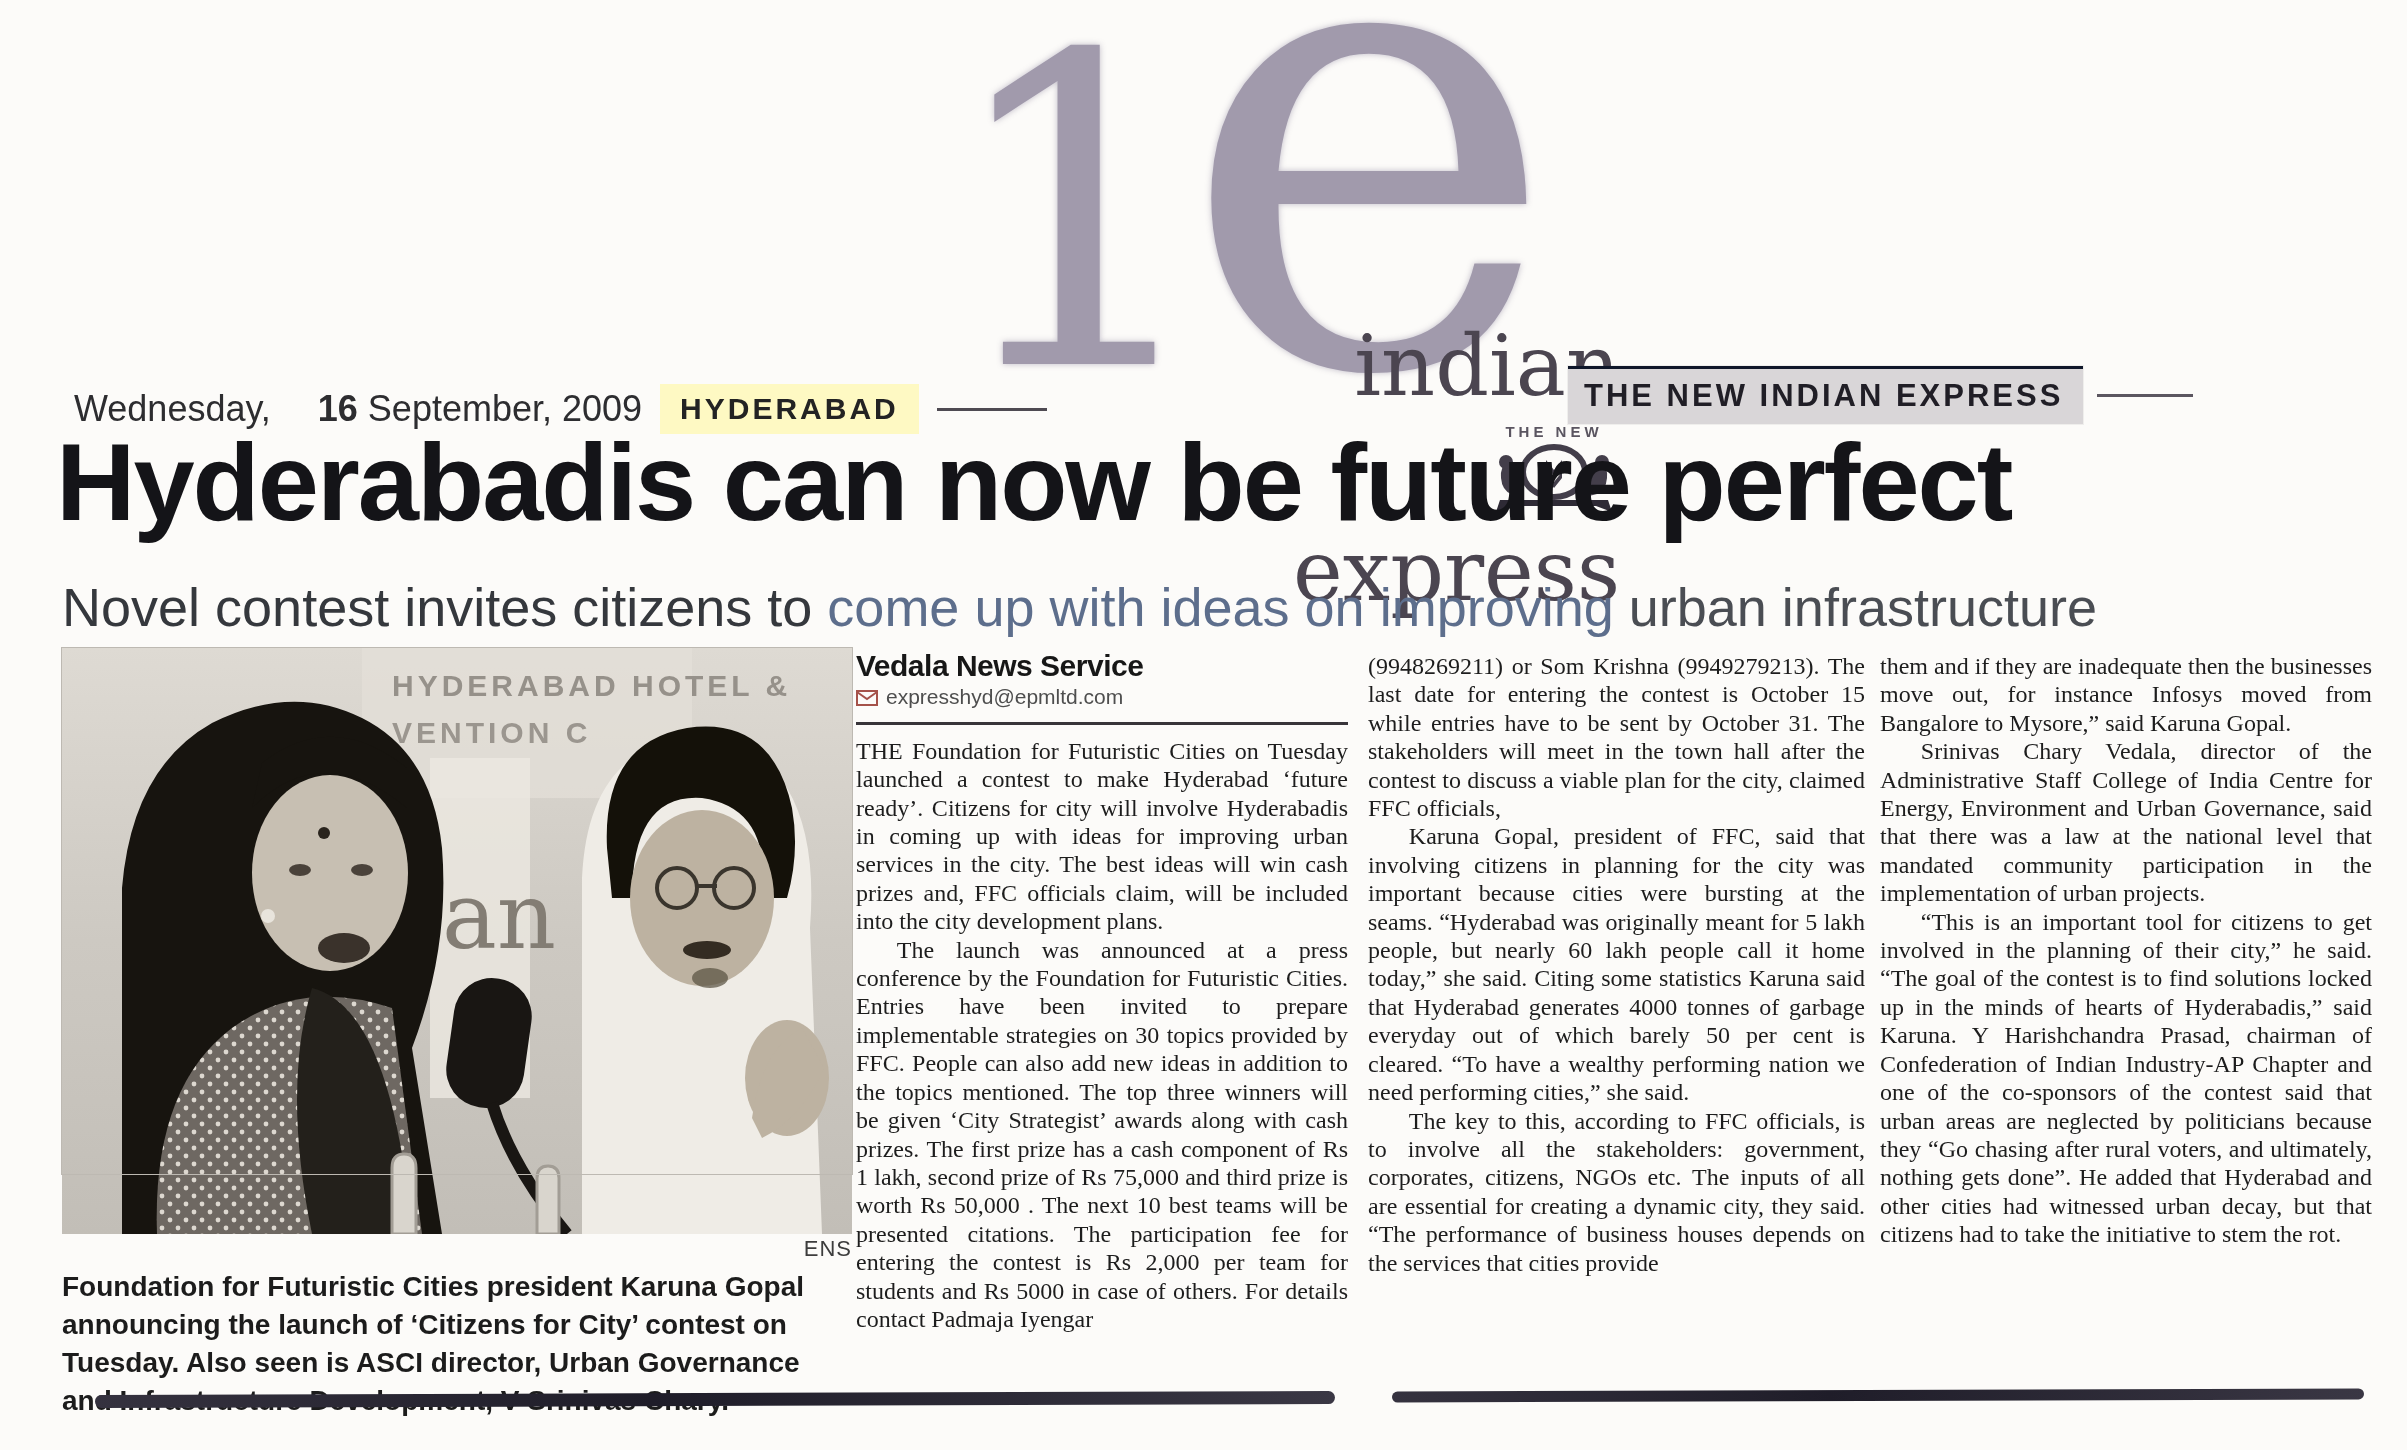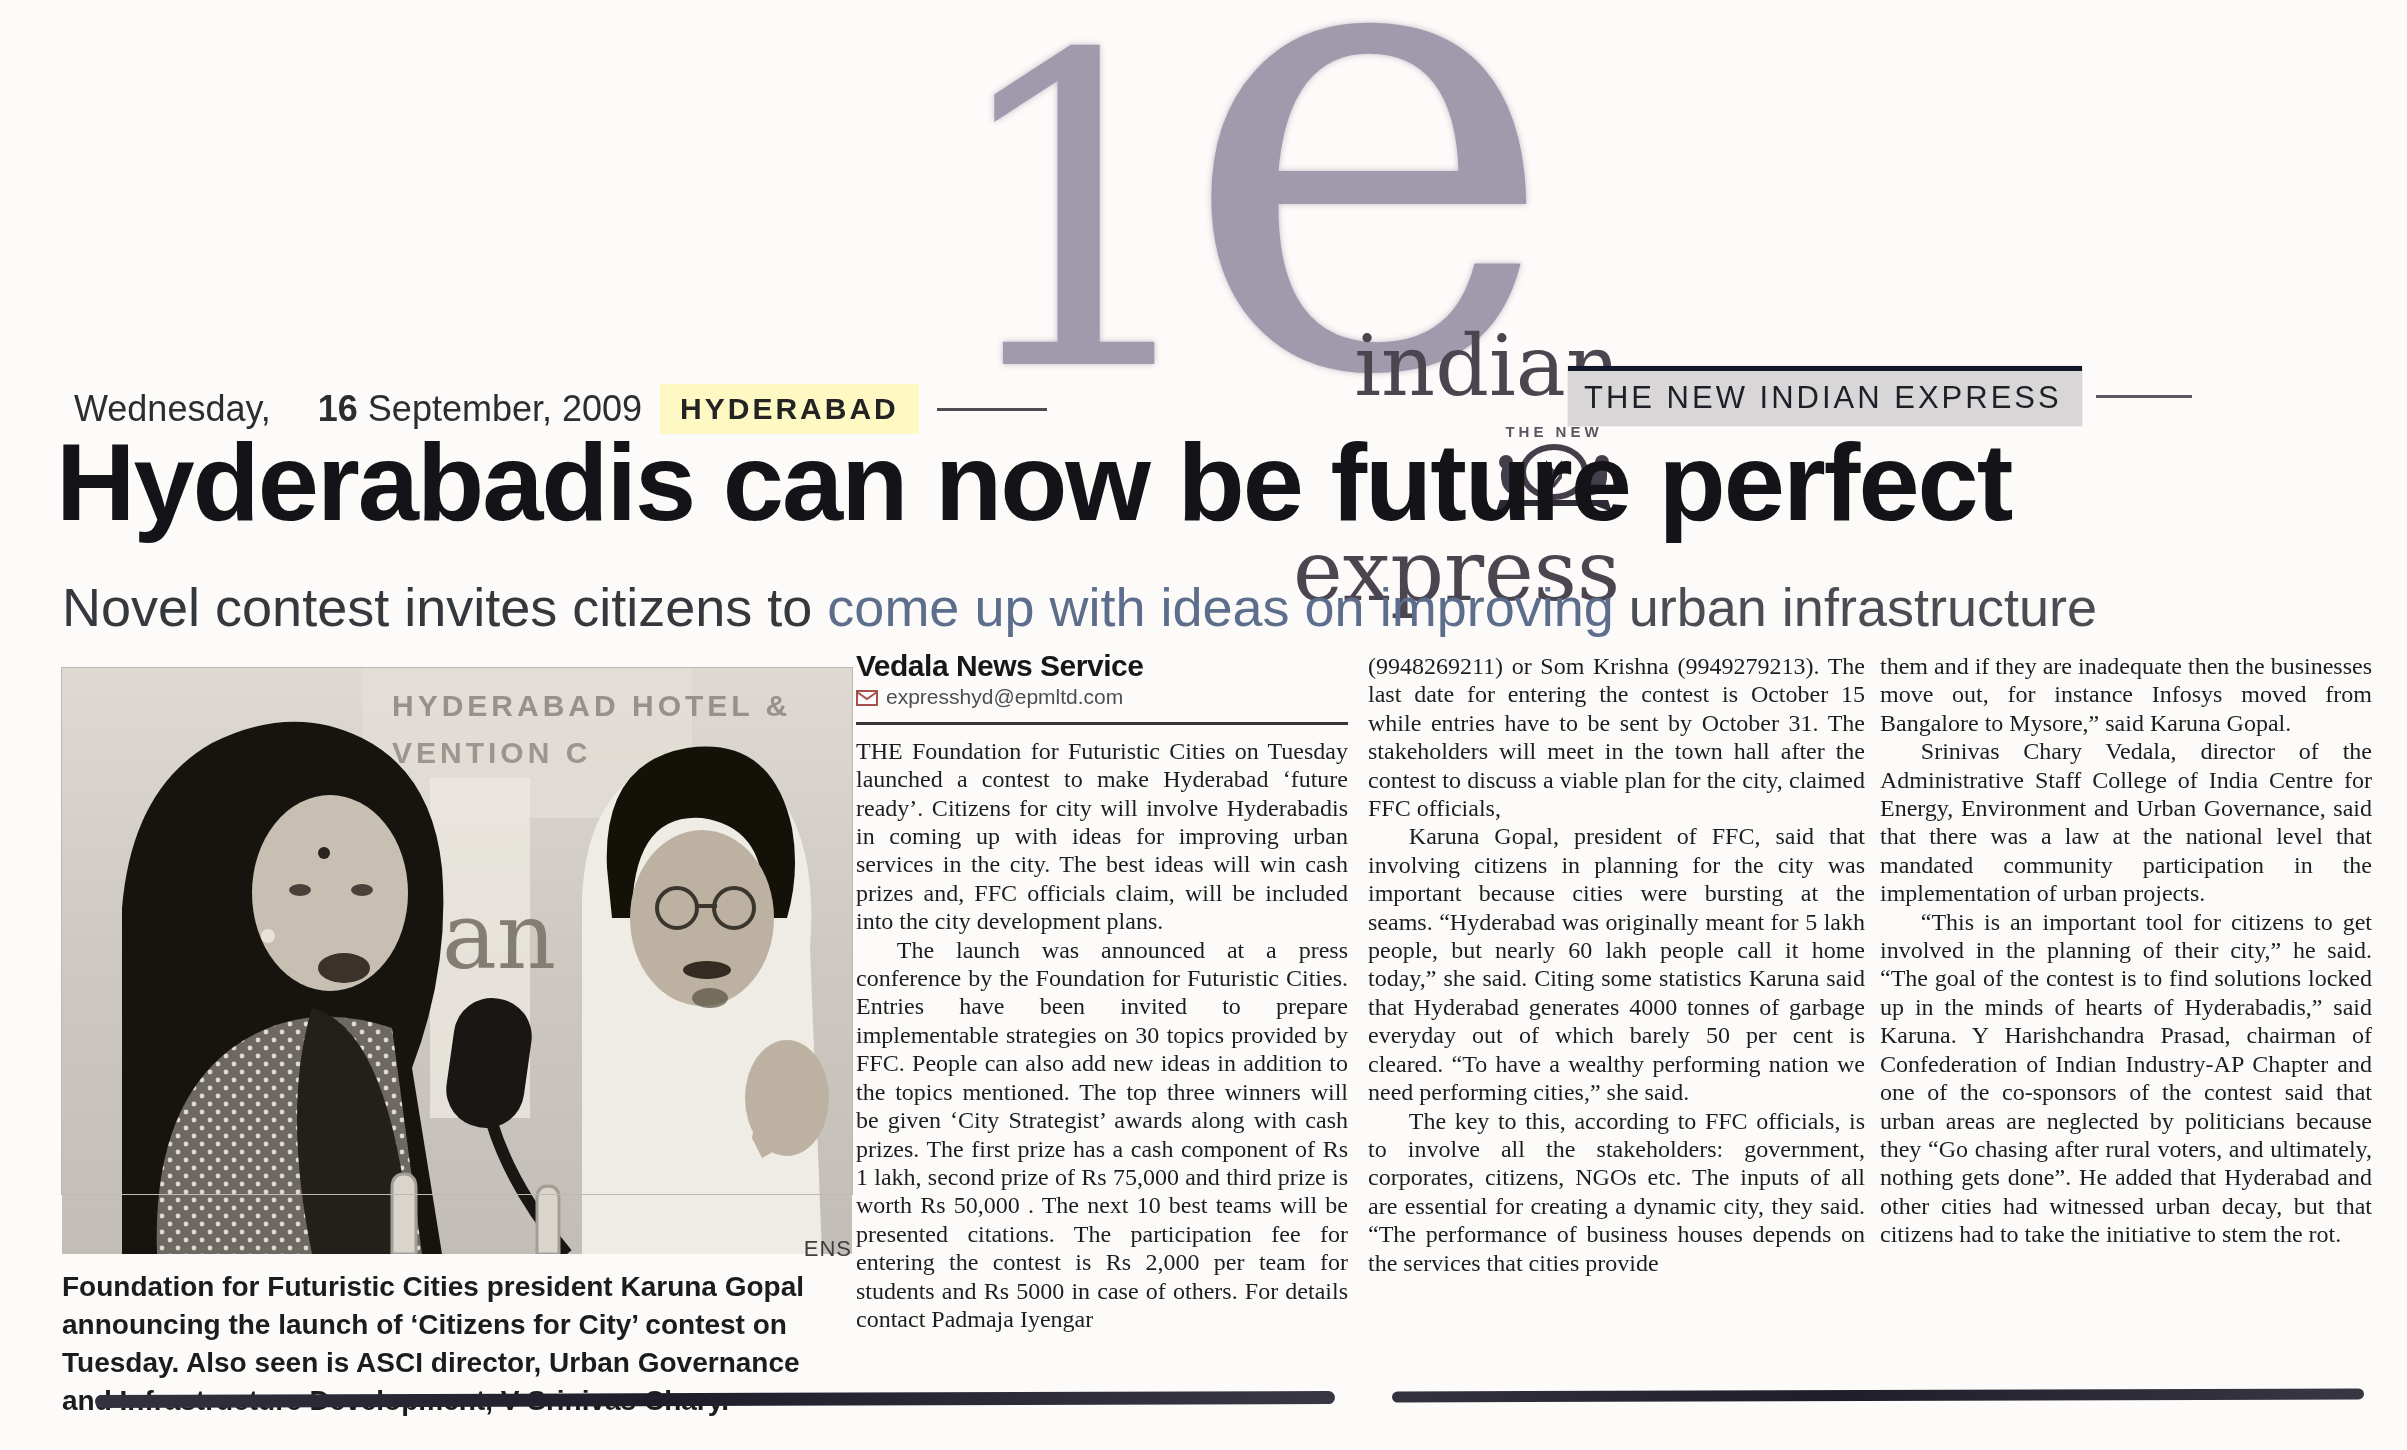--- a/index.html
+++ b/index.html
@@ -12,22 +12,22 @@
                  display:flex;justify-content:center;align-items:baseline;height:335px;
                  text-shadow:0 0 6px rgba(120,110,140,.45);}
   .logo-monogram .one{font-size:430px;letter-spacing:-36px;}
   .logo-monogram .ee{font-size:640px;line-height:0;}
   .paper-title{display:flex;justify-content:center;align-items:flex-end;gap:18px;margin-top:-6px;flex-direction:column;}
   .paper-title .word{font-family:"DejaVu Serif",serif;font-size:84px;line-height:.9;color:#4b4550;}
   .crest-wrap{display:flex;flex-direction:column;align-items:center;gap:2px;}
   .the-new{font-size:15px;letter-spacing:4px;color:#5a5560;font-weight:bold;}
   
   .tnie-badge{position:absolute;left:1568px;top:366px;display:flex;align-items:center;}
-  .tnie-chip{background:#d9d6d8;border-top:5px solid #0f172a;padding:9px 20px 10px 16px;
-             font-weight:normal;font-size:31px;letter-spacing:3px;color:#201e26;
+  .tnie-chip{background:#d9d6d8;border-top:3px solid #0f172a;padding:9px 20px 10px 16px;
+             font-weight:bold;font-size:31px;letter-spacing:3px;color:#201e26;
              box-shadow:0 0 0 1px rgba(0,0,0,.05);}
   .tnie-dash{width:96px;height:3px;background:#5b5660;margin-left:14px;}
 
   
   .dateline{position:absolute;left:74px;top:384px;display:flex;align-items:center;gap:18px;}
   .date-text{font-size:36px;color:#2d2d30;letter-spacing:0;}
   .date-text b{font-weight:bold;margin-left:37px;}
   .edition-chip{background:#fef9c3;color:#232323;font-weight:bold;font-size:30px;
                 letter-spacing:3px;padding:8px 20px;}
   .date-dash{width:110px;height:3px;background:#4e4a52;}
@@ -35,21 +35,21 @@
   
   .headline{position:absolute;left:56px;top:424px;width:2300px;
             font-size:110px;font-weight:bold;letter-spacing:-2px;color:#141418;
             line-height:1.05;white-space:nowrap;}
   .deck{position:absolute;left:62px;top:578px;width:2310px;font-size:54px;line-height:1.1;
         color:#35383d;font-weight:400;white-space:nowrap;}
   .deck .tint{color:#5d6e8c;}
   .deck .tail{color:#4a4d53;}
 
   
-  .photo{position:absolute;left:62px;top:668px;width:790px;height:526px;background:#0f766e;
+  .photo{position:absolute;left:62px;top:648px;width:790px;height:526px;background:#0f766e;
          outline:1px solid #bdb9b2;}
   .photo svg{display:block;}
   .photo-credit{position:absolute;left:62px;top:1236px;width:790px;text-align:right;
                 font-size:22px;color:#3d3d3d;letter-spacing:1px;}
   .caption{position:absolute;left:62px;top:1268px;width:758px;font-size:28px;font-weight:bold;
            line-height:1.36;color:#1c1c1c;}
 
   
   .col{position:absolute;top:652px;width:492px;font-family:"Liberation Serif",serif;
        font-size:24px;line-height:28.4px;text-align:justify;color:#1d1d1d;}

